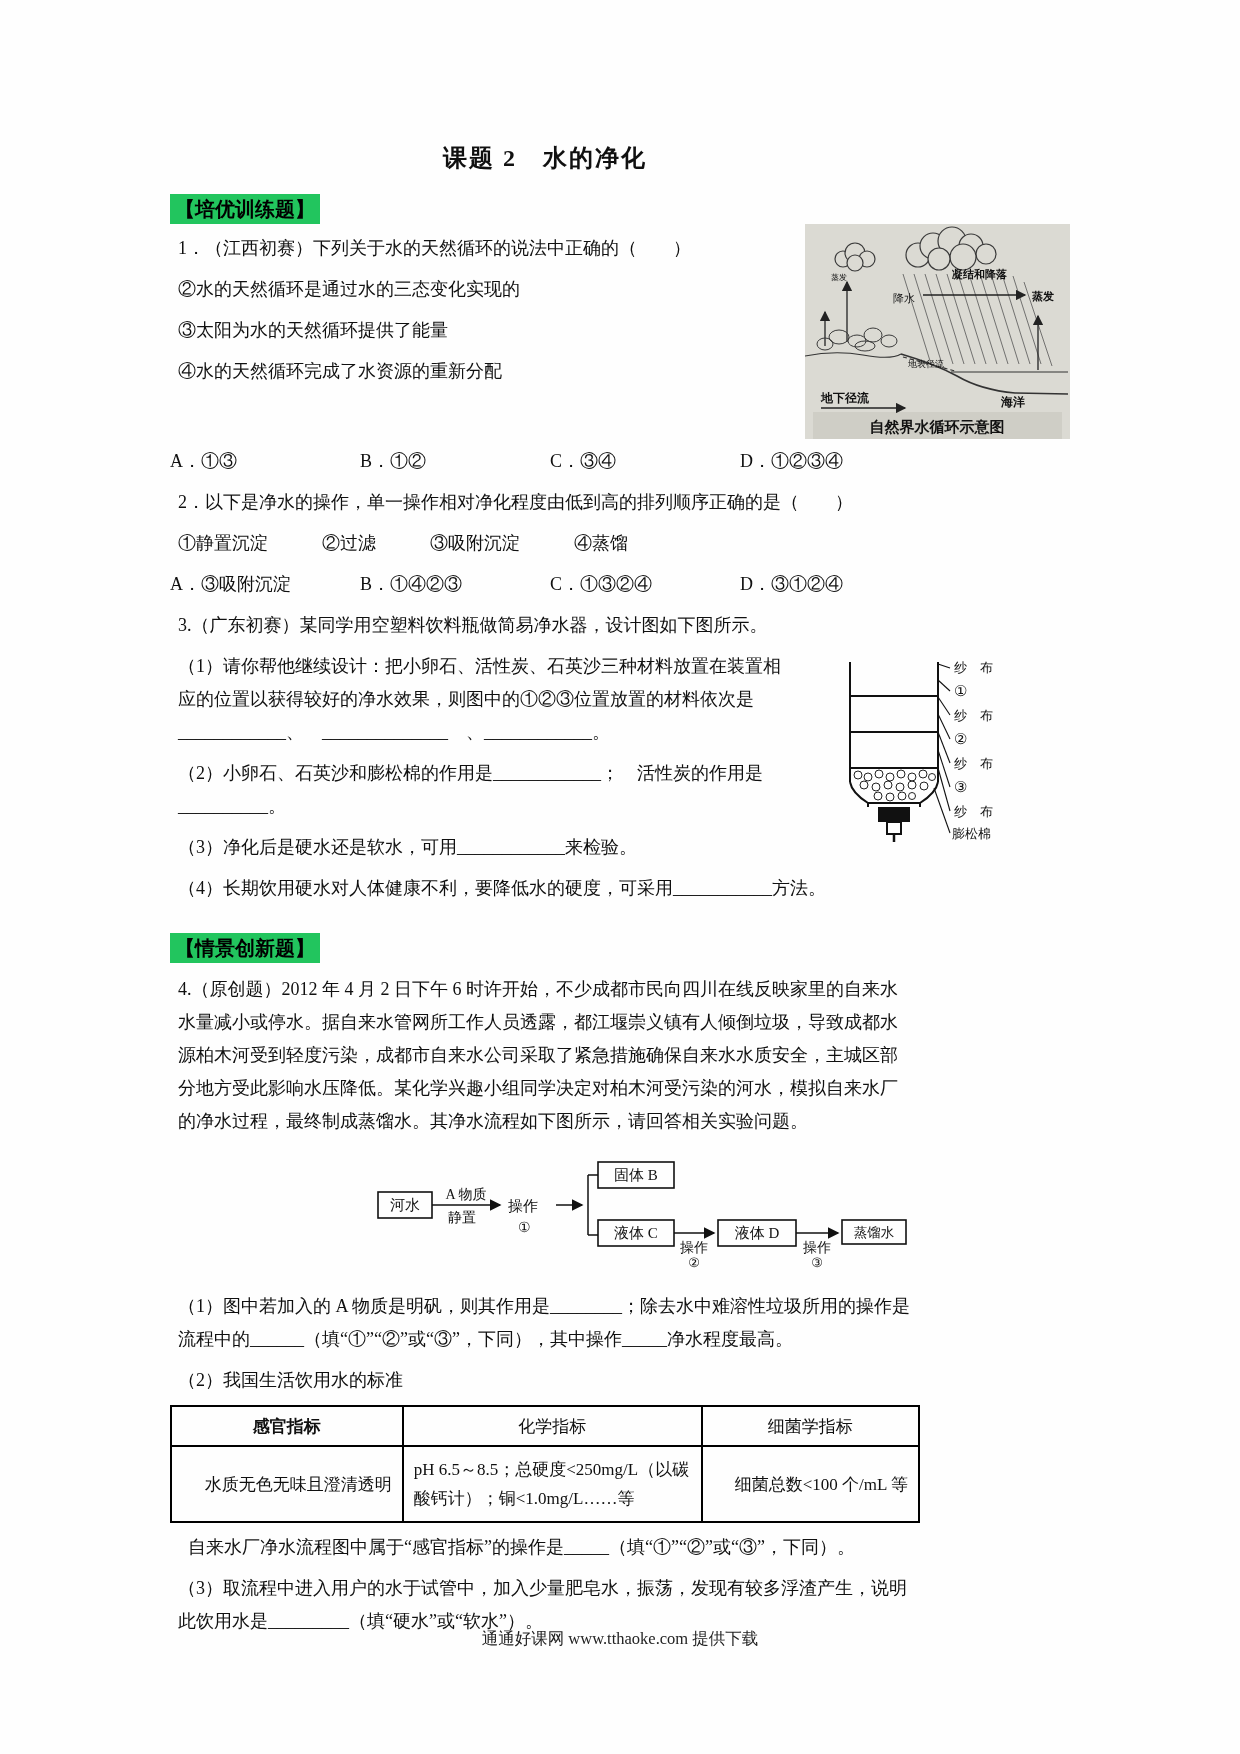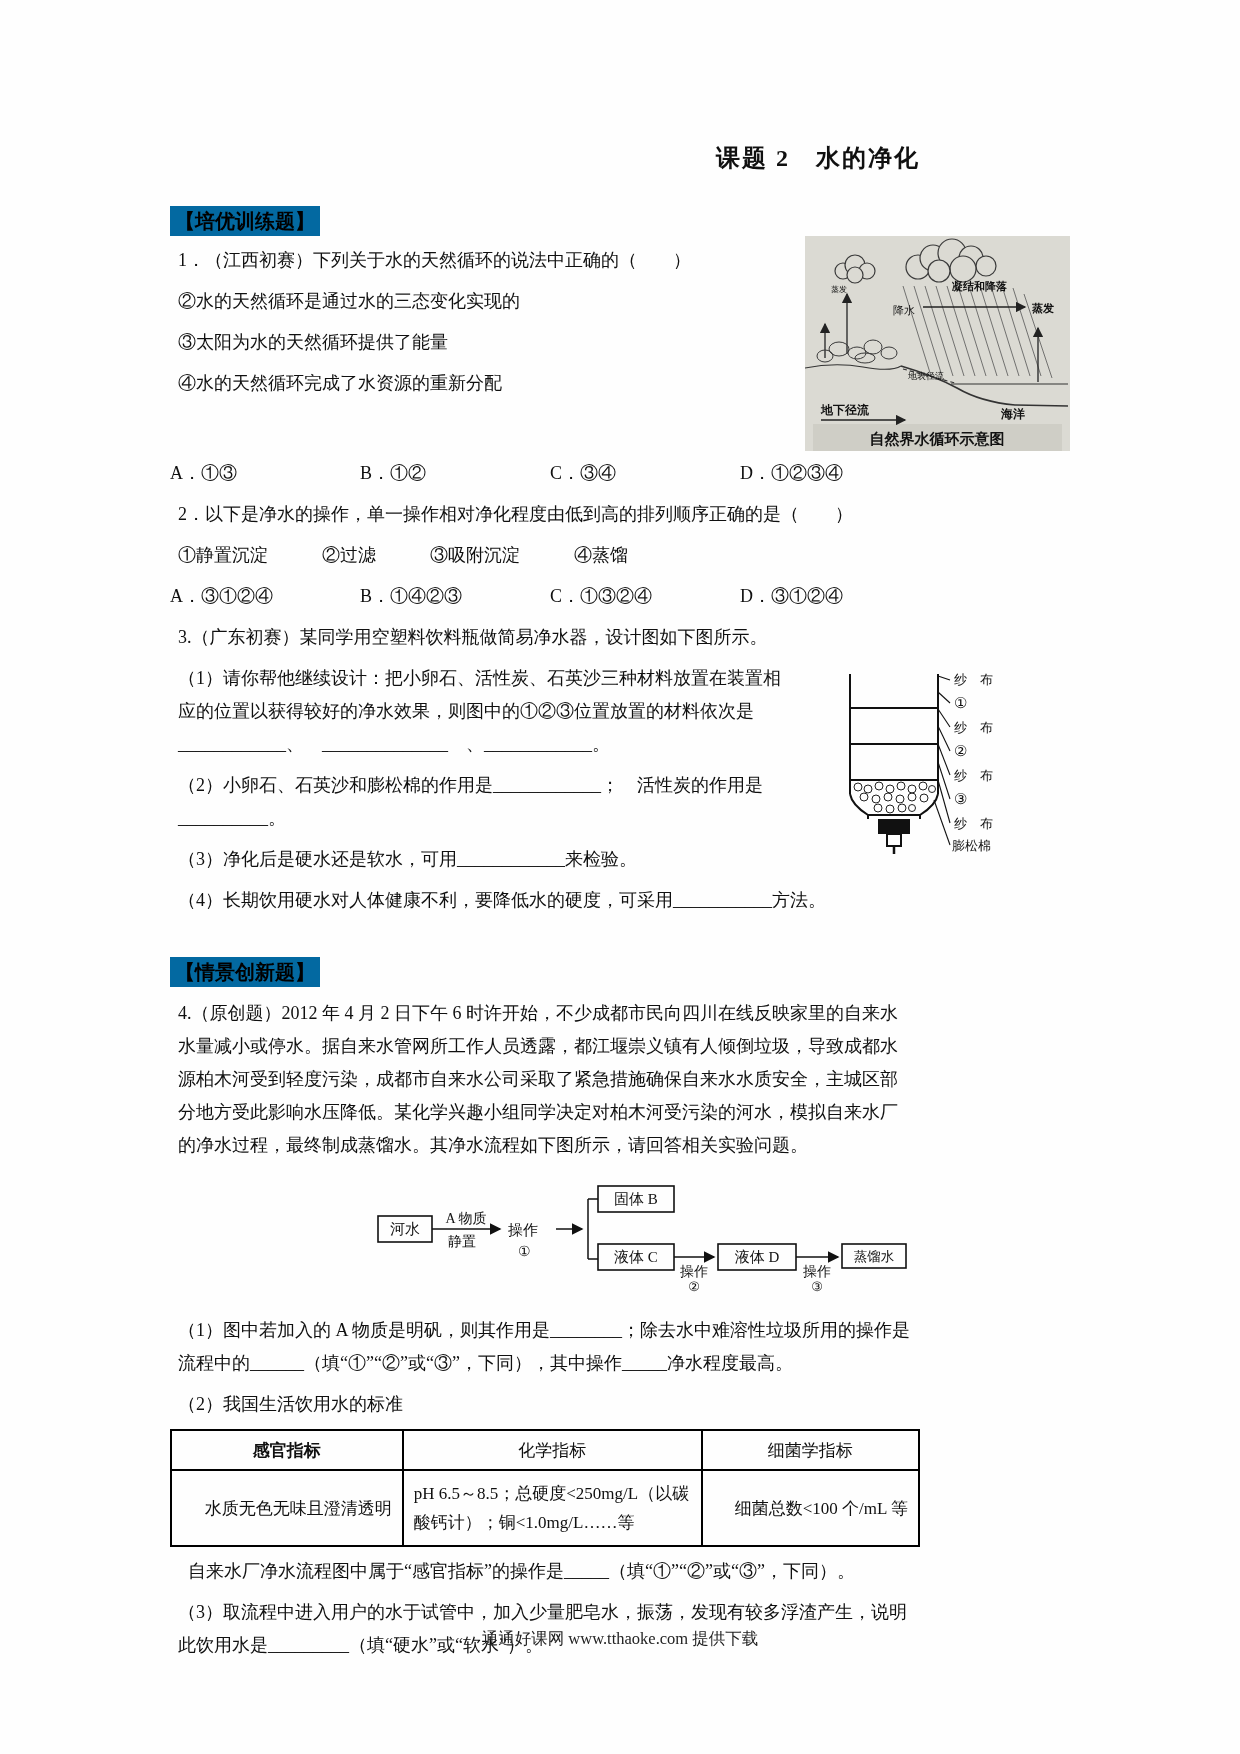--- a/index.html
+++ b/index.html
@@ -1,23 +1,23 @@
 <!DOCTYPE html>
 <html><head>
 <meta charset="utf-8">
 <style>
   html,body{margin:0;padding:0;background:#ffffff;}
   .page{
     position:relative;width:1240px;height:1754px;background:#fefefe;
     font-family:"Liberation Serif","DejaVu Serif",serif;color:#101010;overflow:hidden;
   }
   .content{position:absolute;left:170px;top:0;width:750px;}
-  .doc-title{margin-top:142px;font-size:24px;font-weight:bold;text-align:right;letter-spacing:2px;}
-  .sec-header{display:inline-block;background:#0369a1;color:#000;font-weight:bold;font-size:20px;
-    padding:2px 5px;margin-top:32px;line-height:26px;}
+  .doc-title{margin-top:142px;font-size:24px;font-weight:bold;text-align:center;letter-spacing:2px;}
+  .sec-header{display:inline-block;background:#22c55e;color:#000;font-weight:bold;font-size:20px;
+    padding:2px 5px;margin-top:20px;line-height:26px;}
   p.line{margin:8px;font-size:18px;line-height:33px;white-space:normal;}
   .opts{display:flex;font-size:18px;line-height:33px;}
   .opts .opt{width:190px;}
   .opts .opt:last-child{width:auto;}
   .clr{clear:right;}
   .fig-cycle{float:right;width:265px;height:215px;margin:-8px -150px 6px 10px;}
   .fig-bottle{float:right;width:220px;height:196px;margin:6px -92px 4px 8px;}
   .flow-wrap{margin:14px 0 16px 180px;}
   svg text{font-family:"Liberation Serif","DejaVu Serif",serif;fill:#111;}
   table.standards{border-collapse:collapse;width:750px;margin-top:6px;font-size:17px;}
@@ -114,21 +114,21 @@
         <span class="opt">B．①②</span>
         <span class="opt">C．③④</span>
         <span class="opt">D．①②③④</span>
       </div>
     </div>
 
     <div>
       <p class="line">2．以下是净水的操作，单一操作相对净化程度由低到高的排列顺序正确的是（　　）</p>
       <p class="line">①静置沉淀　　　②过滤　　　③吸附沉淀　　　④蒸馏</p>
       <div class="opts">
-        <span class="opt">A．③①②④</span>
+        <span class="opt">A．③吸附沉淀</span>
         <span class="opt">B．①④②③</span>
         <span class="opt">C．①③②④</span>
         <span class="opt">D．③①②④</span>
       </div>
     </div>
 
     <div>
       <p class="line">3.（广东初赛）某同学用空塑料饮料瓶做简易净水器，设计图如下图所示。</p>
       <div>
 

